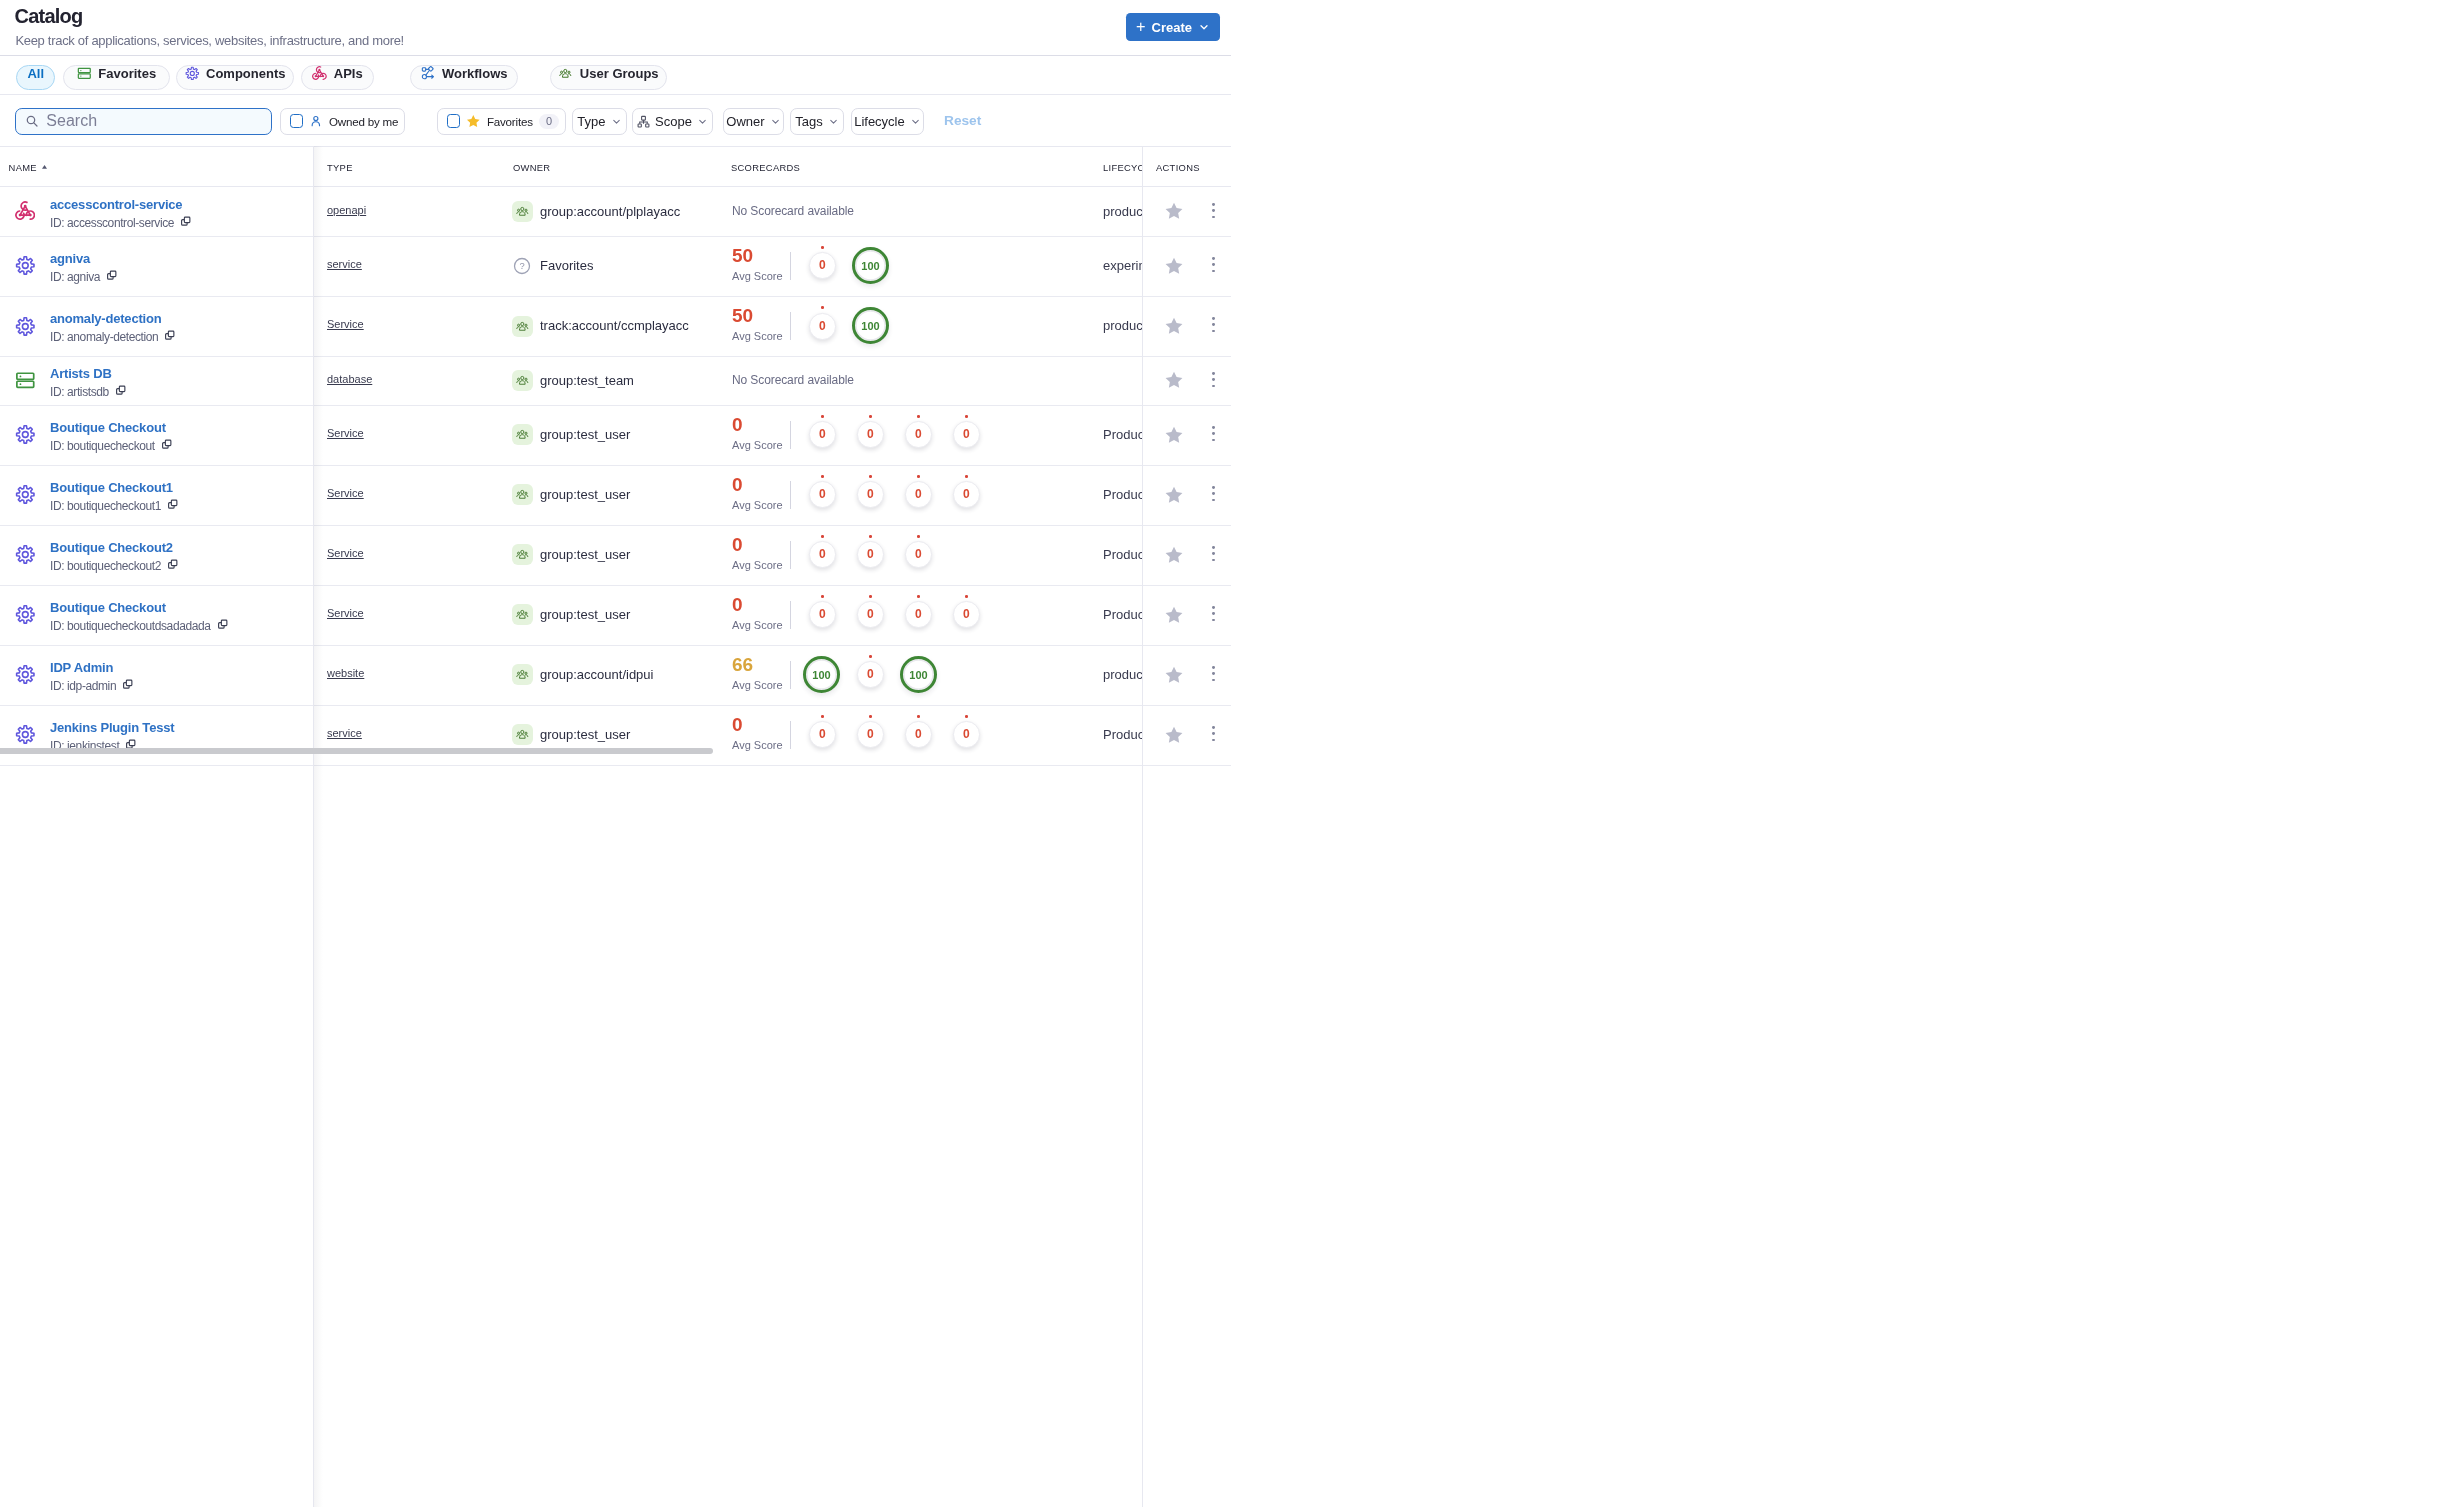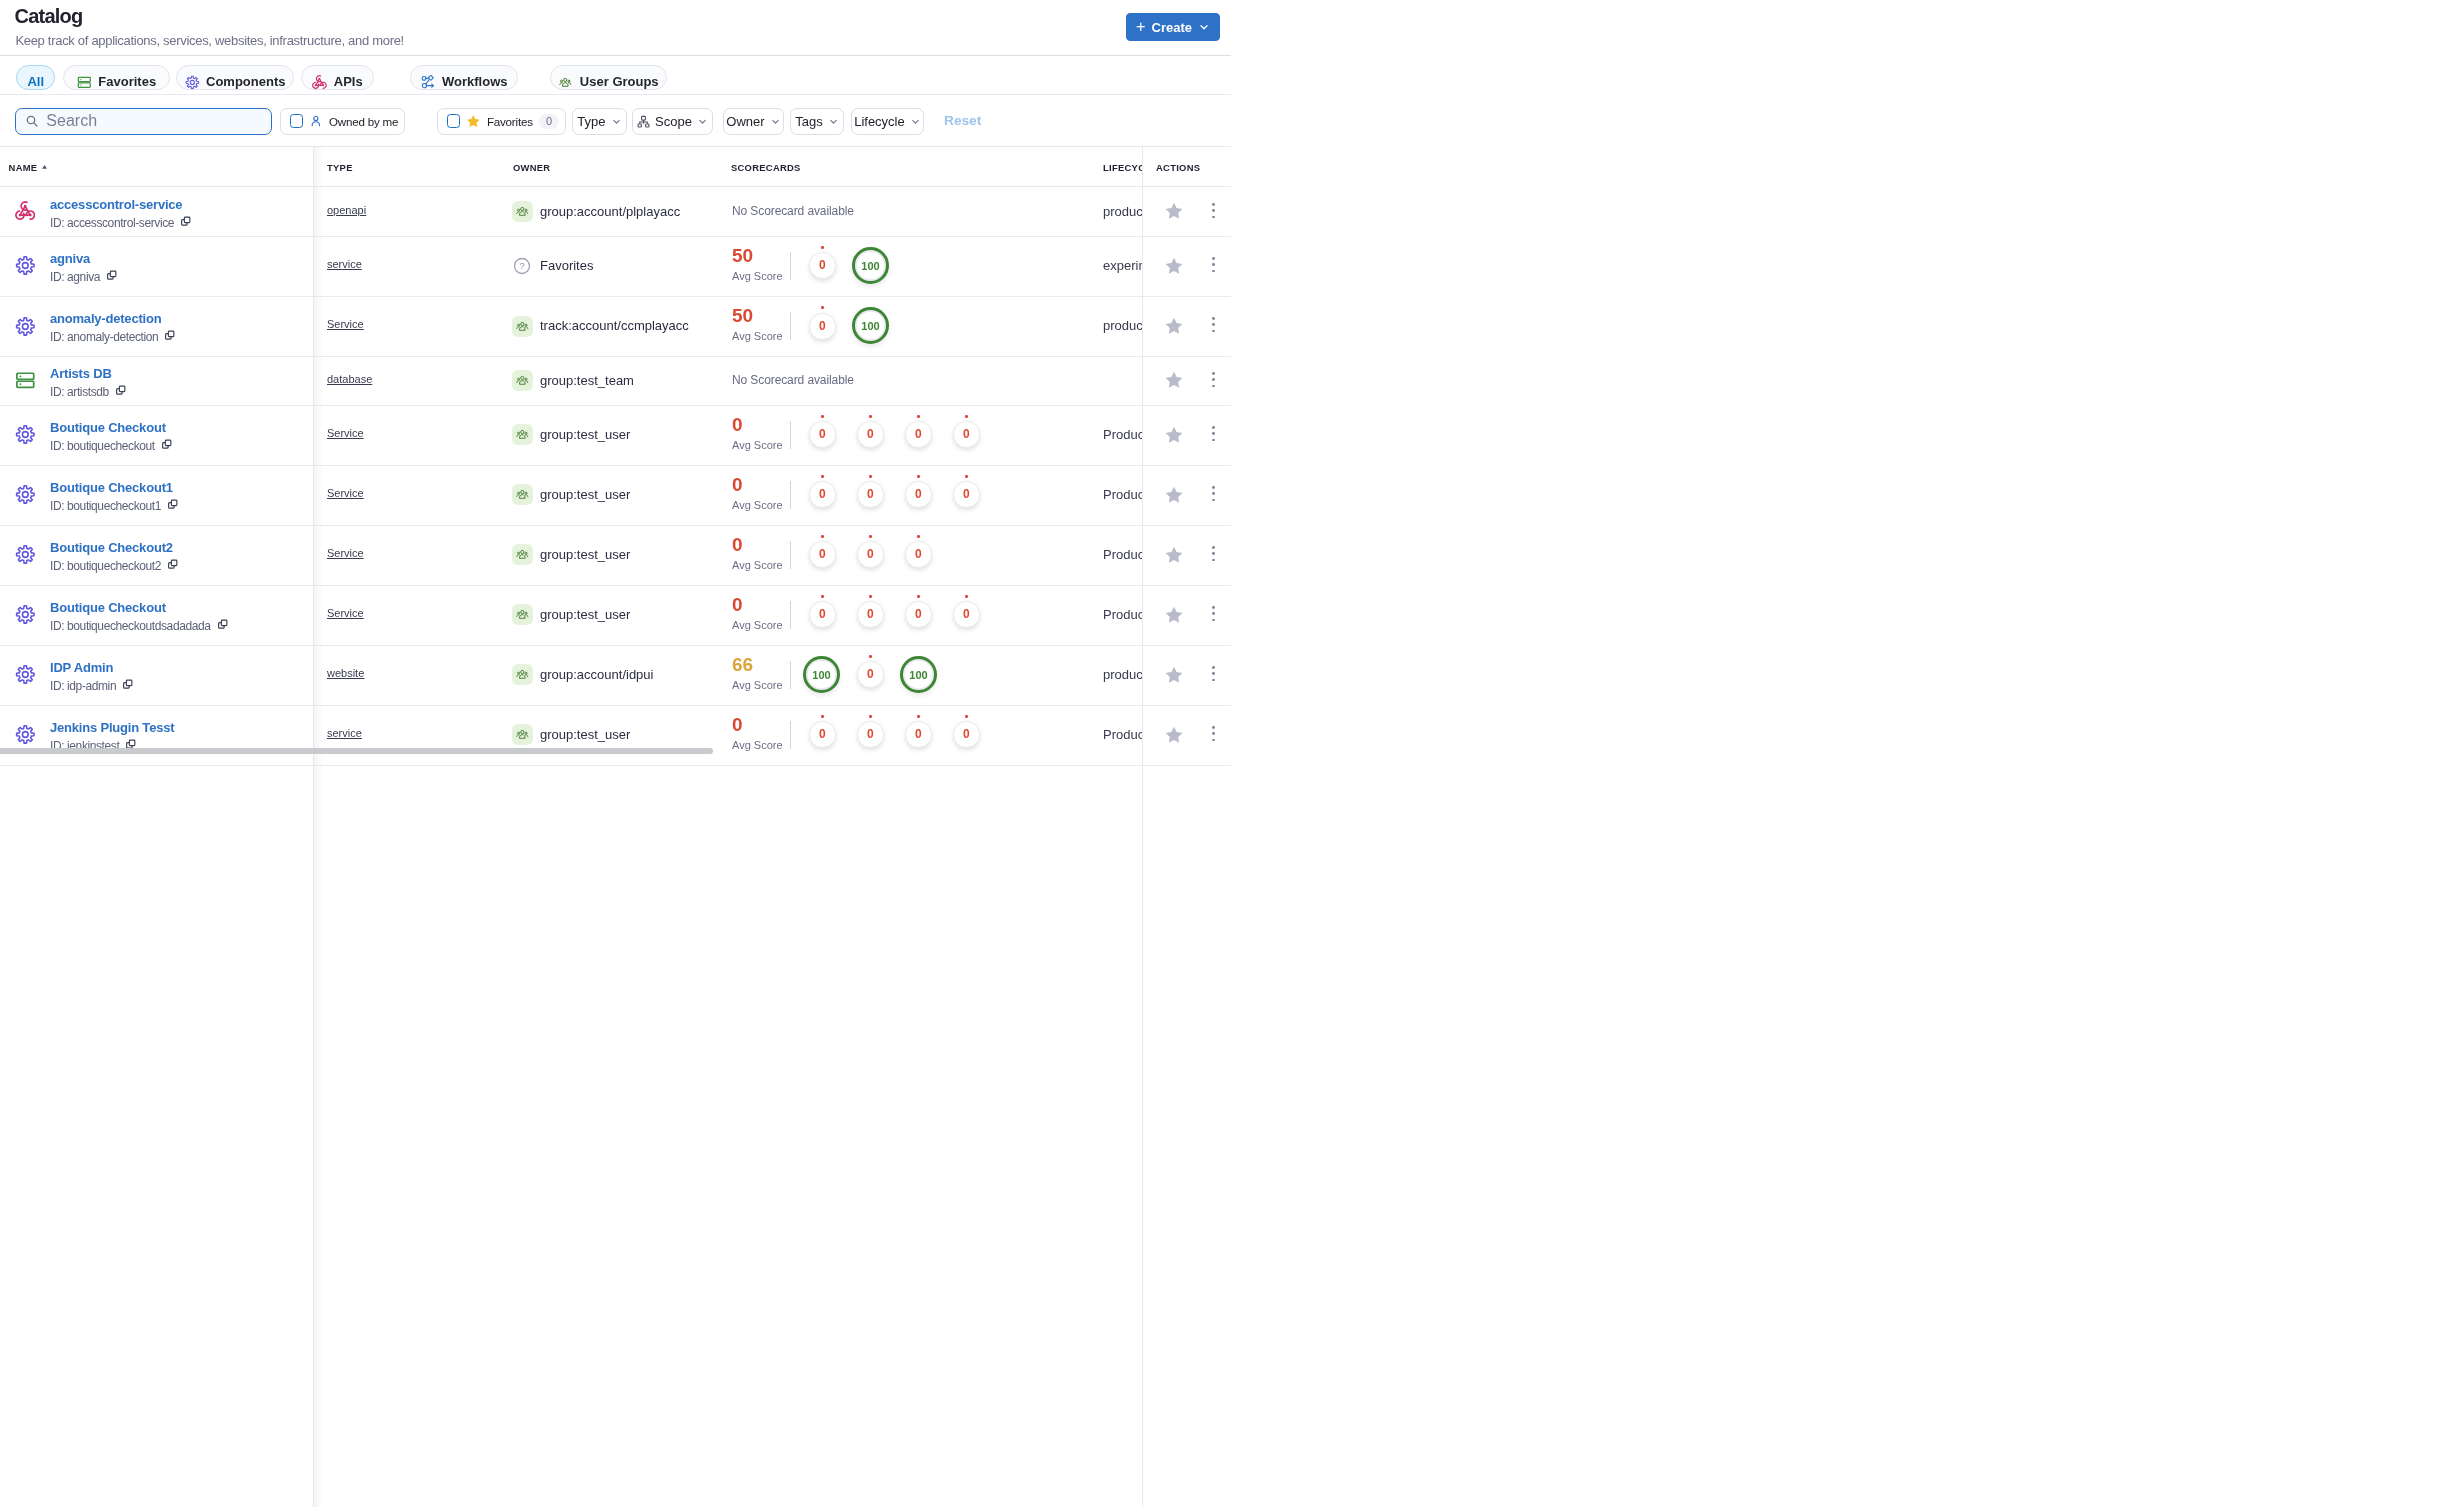--- a/index.html
+++ b/index.html
@@ -6,39 +6,39 @@
   font-family:"Liberation Sans", sans-serif; -webkit-font-smoothing:antialiased; }
 .abs { position:absolute; }
 .header { position:absolute; left:0; top:0; width:1231px; height:56px; border-bottom:0.9px solid #dcdde7; background:#fff; }
 h1 { position:absolute; left:14.6px; top:5.1px; font-size:20px; font-weight:700; color:#232330; letter-spacing:-0.8px;}
 .sub { position:absolute; left:15.4px; top:33px; font-size:13px; letter-spacing:-0.3px; color:#6d7087; }
 .createbtn { position:absolute; left:1126px; top:13px; width:94px; height:28px; background:#2e72c8; border-radius:4.3px;
   color:#fff; display:flex; align-items:center; justify-content:center; gap:6px; font-size:13px; font-weight:600; }
 .createbtn .plus { font-size:16.3px; font-weight:400; margin-top:-1.7px;}
 .tabs { position:absolute; left:0; top:56px; width:1231px; height:39px; border-bottom:0.9px solid #e7e8f0; background:#fff; }
 .pill { position:absolute; top:9.4px; height:25px; border-radius:13px; border:0.9px solid #e3e4ed; background:#fafbfc;
-  display:flex; align-items:flex-end; justify-content:center; gap:6.9px; font-size:13px; font-weight:600; color:#25252f; }
+  display:flex; align-items:flex-start; justify-content:center; gap:6.9px; font-size:13px; font-weight:600; color:#25252f; }
 .pill.active { background:#e9f6fd; border-color:#a8d7f4; color:#0b6fc2; }
 .pic { display:flex; align-items:center; }
 .vsep { position:absolute; top:65px; height:24px; width:0.9px; background:#d8d9e3; }
 .filters { position:absolute; left:0; top:95px; width:1231px; height:51px; background:#fff; }
 .search { position:absolute; left:14.6px; top:13px; width:257px; height:26.6px; border:1.7px solid #2e72c8; border-radius:6.9px;
   background:#f4fafe; display:flex; align-items:center; padding-left:9.4px; gap:7.7px; }
 .search span { color:#7c7e95; font-size:16px; }
 .fbox { position:absolute; top:13px; height:26.6px; border:0.9px solid #dcdde7; border-radius:6.9px; background:#fff;
   display:flex; align-items:center; font-size:11.6px; letter-spacing:-0.2px; color:#22222a; white-space:nowrap; overflow:hidden; }
 .fbox svg, .fbox .cb, .fbox .badge { flex:none; }
 .cb { width:13.7px; height:13.7px; border:1.7px solid #1f6ec6; border-radius:3.4px; background:#fff; flex:none; }
 .badge { height:15.4px; min-width:20.6px; padding:0 6px; background:#f2f2f8; border-radius:7.7px; color:#6b6d85;
   font-size:11px; display:flex; align-items:center; justify-content:center; }
 .drop { position:absolute; top:13px; height:26.6px; border:0.9px solid #dcdde7; border-radius:6.9px; background:#fff;
   display:flex; align-items:center; justify-content:center; gap:5.1px; font-size:13px; color:#22222a; }
 .reset { position:absolute; left:944px; top:18px; font-size:13.7px; font-weight:600; color:#9dc4ed; }
 .thead { position:absolute; left:0; top:146px; width:1231px; height:41px; border-top:0.9px solid #e7e8f0; border-bottom:0.9px solid #e7e8f0; }
-.th { position:absolute; top:14.6px; font-size:9.4px; font-weight:700; color:#1f2030; letter-spacing:0.3px; }
+.th { position:absolute; top:14.6px; font-size:9.4px; font-weight:400; color:#1f2030; letter-spacing:0.3px; }
 .rowline { position:absolute; left:0; width:1231px; height:0.9px; background:#e9eaf1; }
 .vline { position:absolute; top:146px; bottom:0; width:0.9px; background:#e6e7ef; }
 .vline2 { position:absolute; top:146px; bottom:0; width:0.9px; background:#e7e8f0; }
 .name-ico { position:absolute; left:15.4px; }
 .nm { position:absolute; left:50px; font-size:13px; letter-spacing:-0.2px; font-weight:700; color:#2e71c4; }
 .idline { position:absolute; left:50px; font-size:12px; letter-spacing:-0.4px; color:#5d6178; display:flex; align-items:center; gap:6px; }
 .typ { position:absolute; left:327px; font-size:11px; color:#383a4e;text-decoration:underline; }
 .ownico { position:absolute; left:512px; width:20.6px; height:20.6px; border-radius:6px; background:#e5f3dd;
   display:flex; align-items:center; justify-content:center; }
 .ownq { position:absolute; left:513px; }

